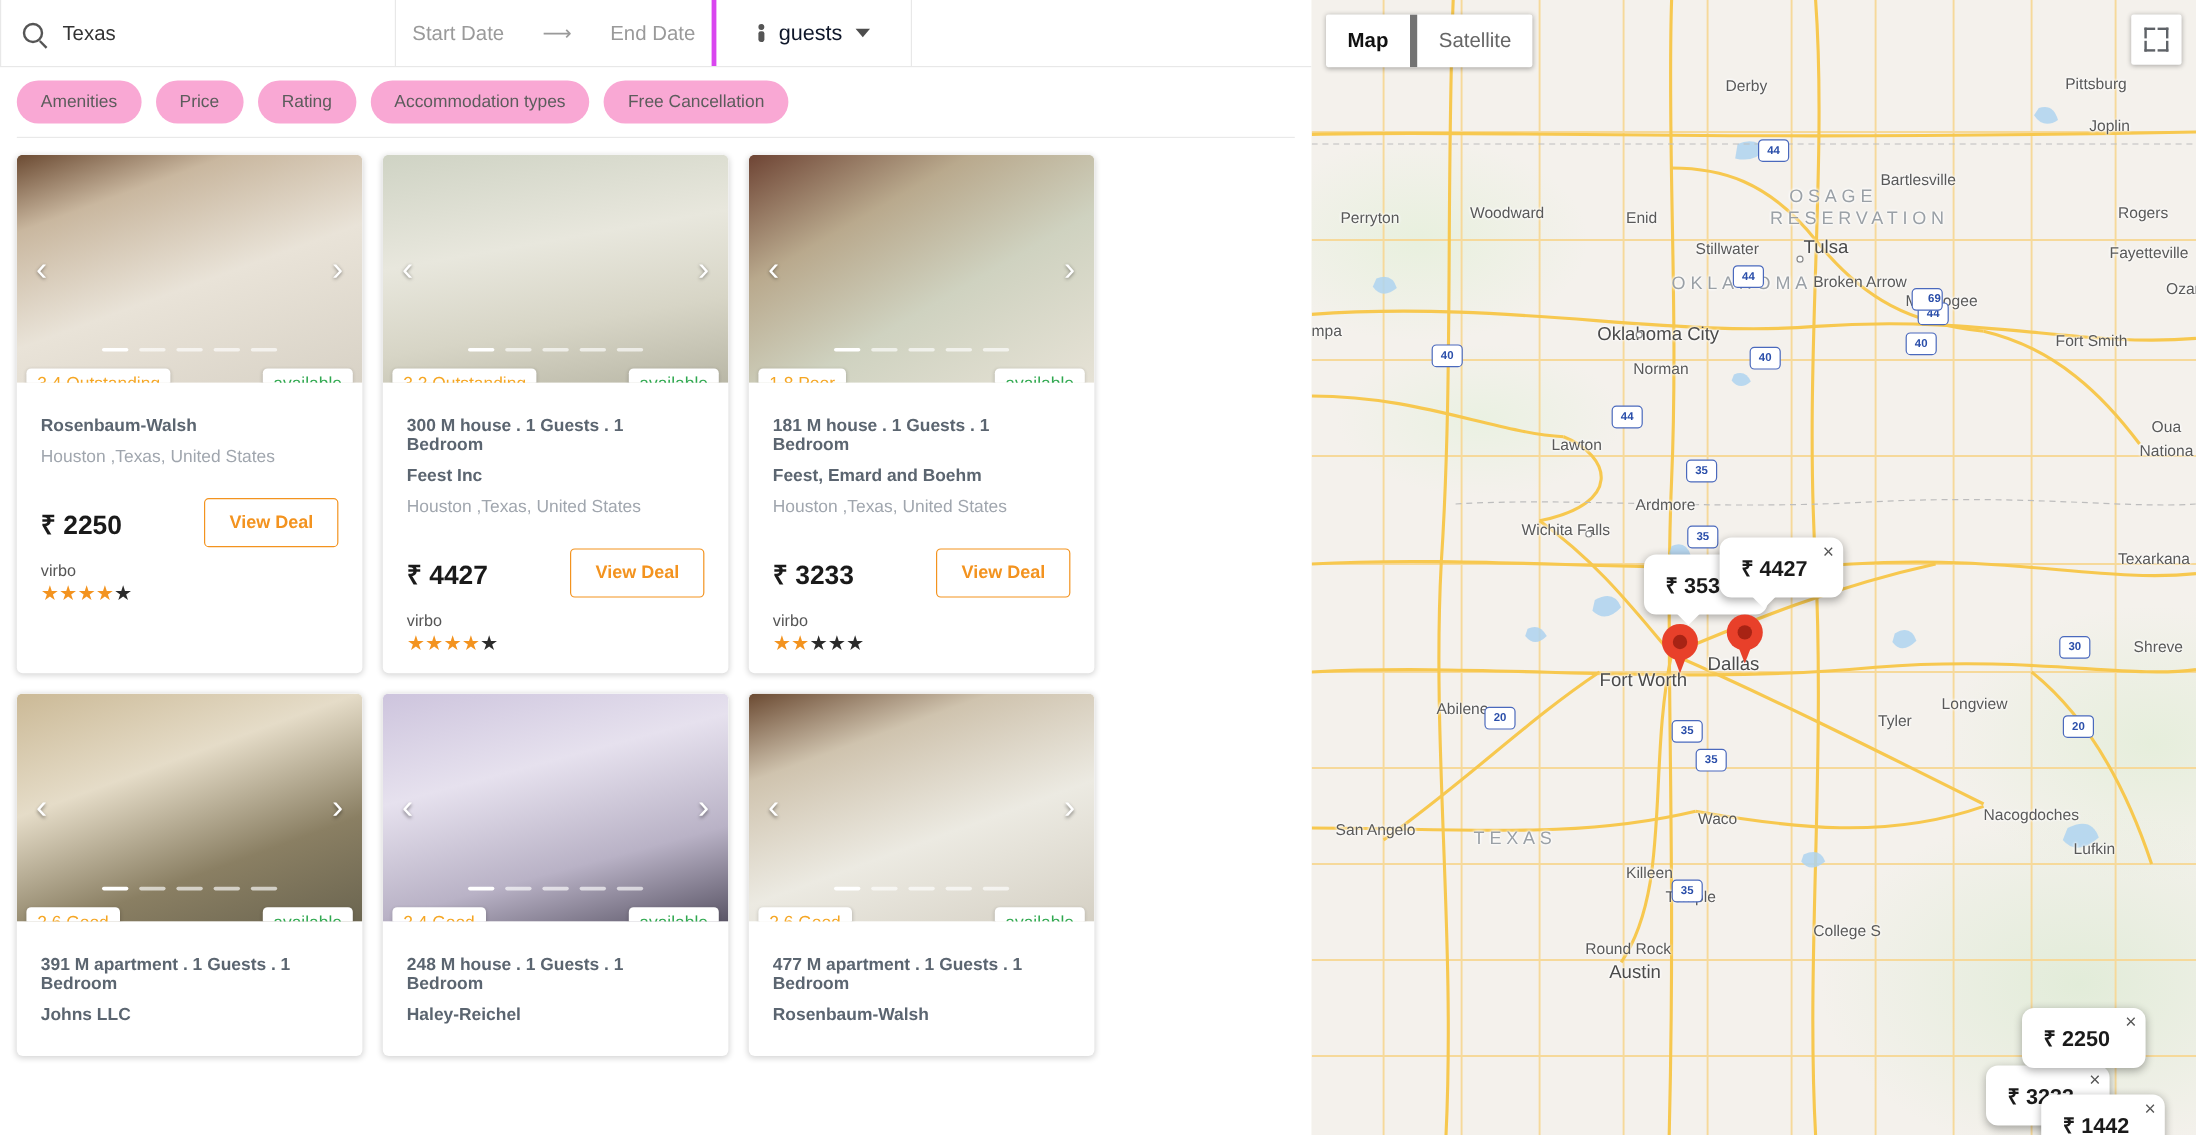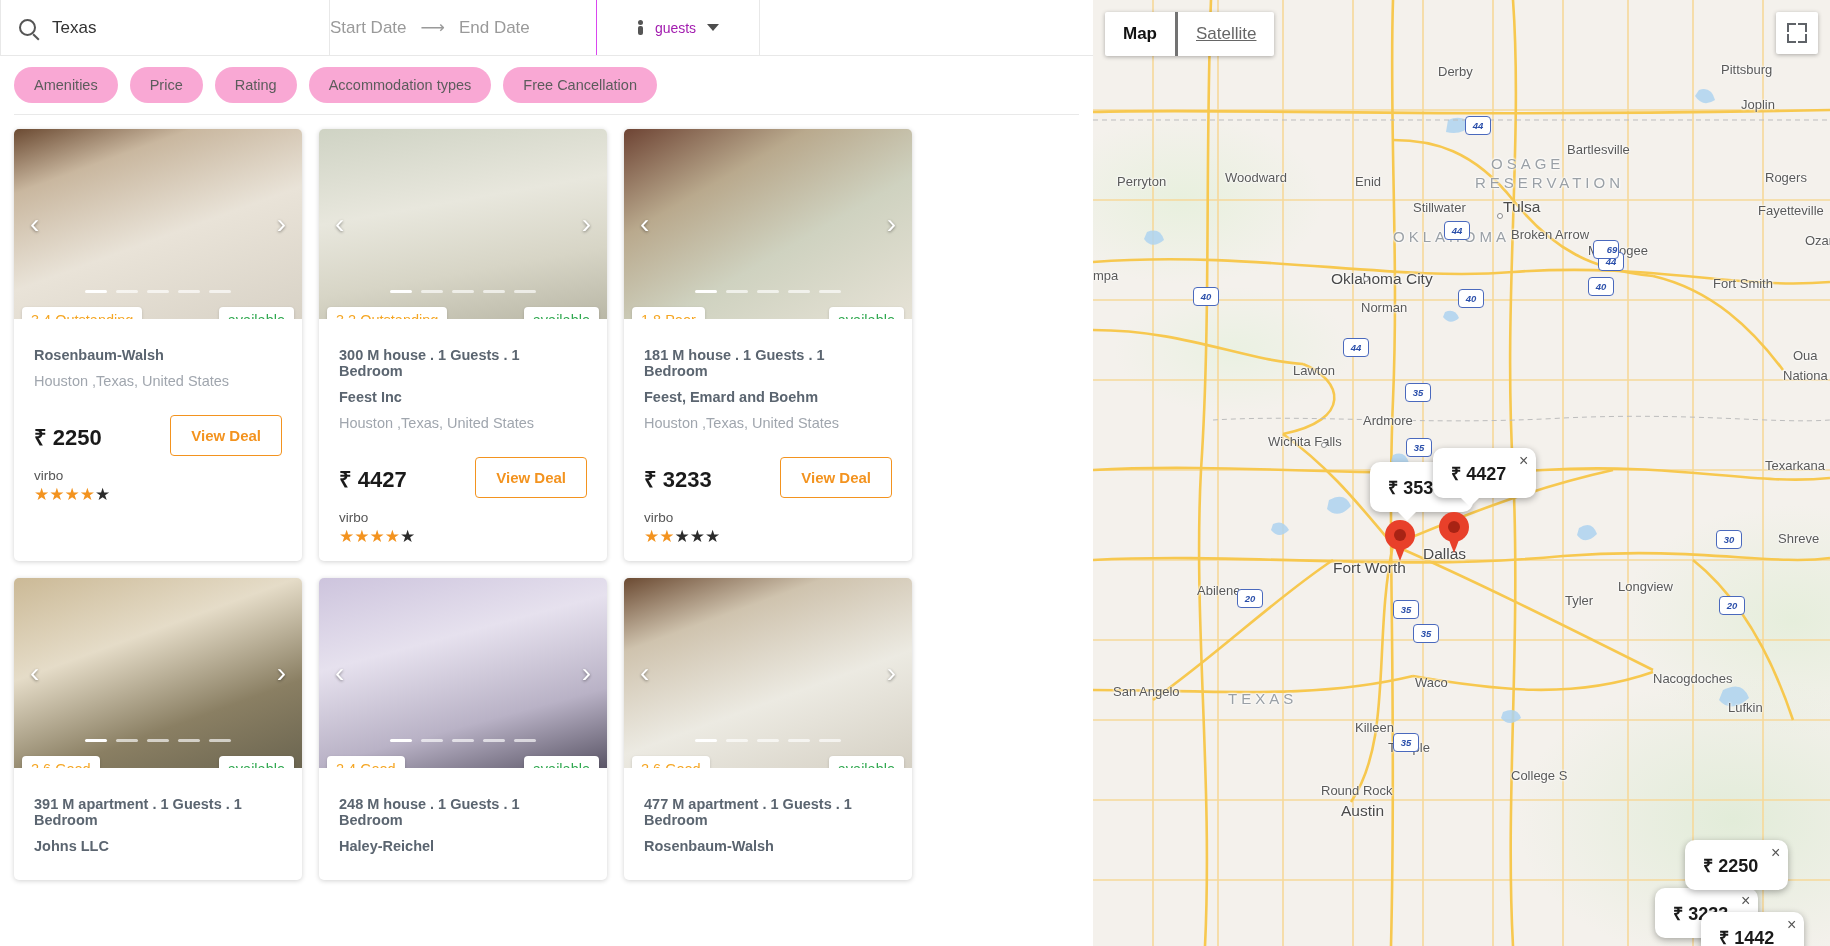--- a/index.html
+++ b/index.html
@@ -20,30 +20,30 @@
   .logo-cell { width: 128px; display:flex; align-items:center; justify-content:center; }
   .logo { font-size: 27px; font-weight: 700; color:#f3831f; letter-spacing:-0.5px; position:relative; font-family:"Liberation Sans", sans-serif; }
   .logo .arc { position:absolute; left:30px; top:-3px; width:30px; height:14px;
       border:3px solid #f3831f; border-bottom:none; border-radius:30px 30px 0 0; }
   .search-cell { flex:0 0 330px; display:flex; align-items:center; gap:16px; padding:0 18px;
       border-left:1px solid #e8e8e8; border-right:1px solid #e8e8e8; }
   .mag { width:17px; height:17px; border:2px solid #555; border-radius:50%; position:relative; flex:none; }
   .mag::after { content:""; position:absolute; right:-6px; bottom:-4px; width:8px; height:2px; background:#555; transform:rotate(45deg); }
   .search-cell input { border:none; outline:none; font-size:17px; color:#333; width:100%;
       font-family:"Liberation Sans", sans-serif; background:transparent; }
-  .date-cell { flex:0 0 267px; display:flex; align-items:center; justify-content:flex-start; gap:14px;
-      border-right:1px solid #d946ef; }
+  .date-cell { flex:0 0 267px; display:flex; align-items:center; justify-content:center; gap:32px;
+      border-right:4px solid #d946ef; }
   .date-cell span { font-size:17px; color:#9a9a9a; }
   .arrow { font-size:19px; color:#7c7c7c; }
   .guest-cell { flex:0 0 163px; display:flex; align-items:center; justify-content:center; gap:11px;
       border-right:1px solid #e8e8e8; }
   .person { width:7px; height:15px; position:relative; }
   .person::before { content:""; position:absolute; top:0; left:1px; width:5px; height:5px; border-radius:50%; background:#555; }
   .person::after { content:""; position:absolute; top:6px; left:1px; width:5px; height:9px; background:#555; border-radius:2px; }
-  .guest-cell .glabel { font-size:14px; color:#a21caf; }
+  .guest-cell .glabel { font-size:18px; color:#0f172a; }
   .caret { width:0;height:0;border-left:6px solid transparent;border-right:6px solid transparent;border-top:7px solid #4d4d4d; }
 
   
   .filters { height:58px; display:flex; align-items:center; gap:12px; padding:0 14px; }
   .chip { background:#f9a8d4; border-radius:24px; padding:10px 20px; font-size:14.5px; color:#5c5c5c; cursor:pointer; white-space:nowrap; }
   .divider { height:1px; background:#e9e9e9; margin:0 14px; }
 
   
   .grid { display:flex; flex-wrap:wrap; gap:17px; padding:14px; }
   .card { width:288px; background:#fff; border-radius:5px; box-shadow:0 1px 5px rgba(0,0,0,.18); overflow:hidden; position:relative; }
@@ -84,27 +84,27 @@
        radial-gradient(ellipse 170px 90px at 140px 350px, #eaf1e2 0%, rgba(234,241,226,0) 70%),
        linear-gradient(#f4f1ec,#f4f1ec); }
   .roads { position:absolute; inset:0; }
   .maplabel { position:absolute; font-size:13px; color:#595959; white-space:nowrap;
       text-shadow:0 0 3px #fff,0 0 3px #fff,0 0 2px #fff; }
   .maplabel.big { font-size:15.5px; color:#4a4a4a; }
   .maplabel.state { font-size:15px; letter-spacing:4px; color:#9aa0a6; font-weight:400; }
   .city-dot { position:absolute; width:6px; height:6px; border:1.5px solid #8a8a8a; border-radius:50%; background:#fff; }
   .shield { position:absolute; width:26px; height:19px; background:#fff; border:1.6px solid #4a69bd;
       border-radius:4px; color:#2b4faa; font-size:9.5px; font-weight:700; display:flex;
-      align-items:center; justify-content:center;font-style:italic; }
+      align-items:center; justify-content:center; }
 
   .maptype { position:absolute; top:12px; left:12px; display:flex; background:#fff;
       box-shadow:0 1px 4px rgba(0,0,0,.3); border-radius:2px; overflow:hidden; }
   .maptype div { padding:12px 18px; font-size:17px; color:#666; cursor:pointer; }
   .maptype div.active { color:#111; font-weight:700; }
-  .maptype div+div { border-left:3px solid #737373;text-decoration:underline; }
+  .maptype div+div { border-left:6px solid #737373; }
   .fullscreen { position:absolute; top:12px; right:12px; width:42px; height:42px; background:#fff;
       box-shadow:0 1px 4px rgba(0,0,0,.3); border-radius:2px; cursor:pointer; }
   .fullscreen span { position:absolute; width:9px; height:9px; }
   .fs1 { top:11px; left:11px; border-left:2px solid #5f6368; border-top:2px solid #5f6368; }
   .fs2 { top:11px; right:11px; border-right:2px solid #5f6368; border-top:2px solid #5f6368; }
   .fs3 { bottom:11px; left:11px; border-left:2px solid #5f6368; border-bottom:2px solid #5f6368; }
   .fs4 { bottom:11px; right:11px; border-right:2px solid #5f6368; border-bottom:2px solid #5f6368; }
 
   .pricepop { position:absolute; background:#fff; border-radius:10px; box-shadow:0 2px 7px rgba(0,0,0,.32);
       padding:13px 30px 13px 18px; font-size:18px; font-weight:700; color:#1a1a1a; white-space:nowrap; }

